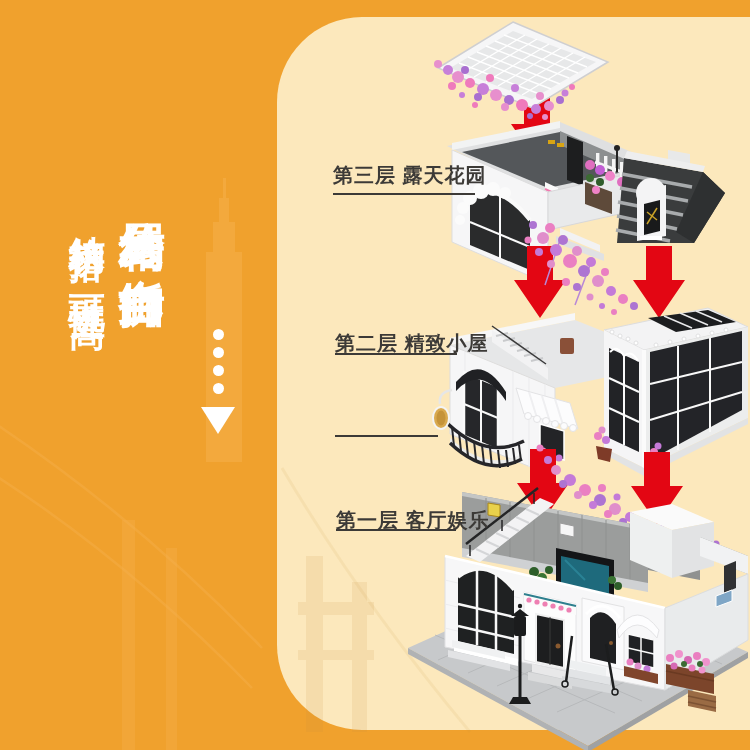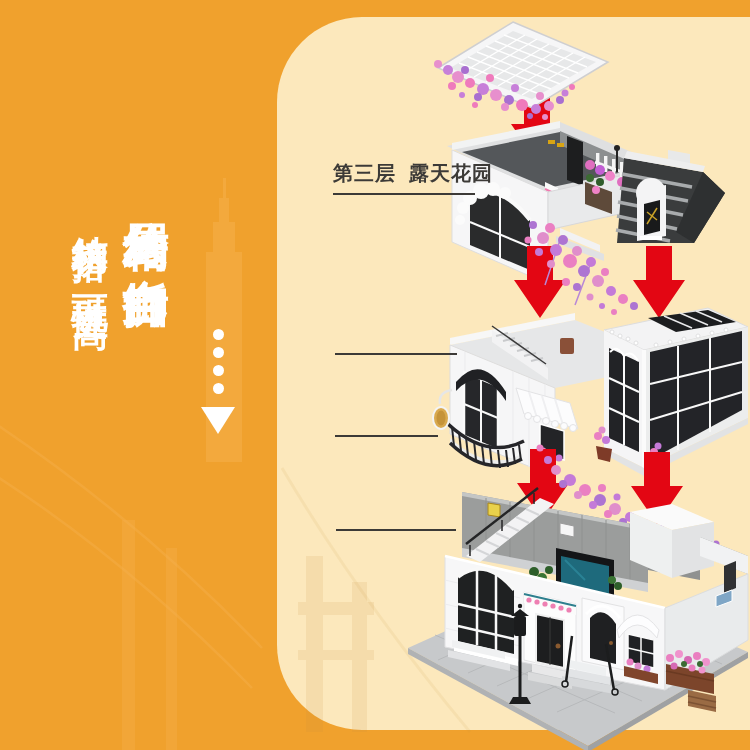--- a/index.html
+++ b/index.html
@@ -1,19 +1,19 @@
 <!DOCTYPE html>
 <html><head>
 <meta charset="utf-8">
 <style>
   html,body{margin:0;padding:0;background:#888;}
   .canvas{
     position:relative;width:750px;height:750px;overflow:hidden;
     background:#F0A12D;
-    font-family:Liberation Mono, monospace;
+    font-family:Liberation Sans, sans-serif;
   }
   .panel{
     position:absolute;left:277px;top:17px;width:473px;height:713px;
     background:#FCE8BC;border-radius:85px 0 0 85px;
   }
   .v-head{
     position:absolute;left:112px;top:186px;height:420px;
     writing-mode:vertical-rl;text-orientation:upright;
     color:#FFFFFF;font-size:46px;font-weight:800;letter-spacing:1px;
     white-space:nowrap;
@@ -561,19 +561,25 @@
     <span class="dot"></span>
     <span class="dot"></span>
     <span class="tri"></span>
   </div>
 
   <div class="label" style="left:333px;top:163px">
     <span>第三层 露天花园</span>
   </div>
   <div class="label-line" style="left:333px;top:193px;width:142px"></div>
 
+  <div class="label" style="left:335px;top:331px">
+    <span>第二层 精致小屋</span>
+  </div>
   <div class="label-line" style="left:335px;top:353px;width:122px"></div>
 
   <div class="label-line" style="left:335px;top:435px;width:103px"></div>
 
+  <div class="label" style="left:336px;top:508px">
+    <span>第一层 客厅娱乐</span>
+  </div>
   <div class="label-line" style="left:336px;top:529px;width:120px"></div>
 
 </div>
 
 </body></html>

